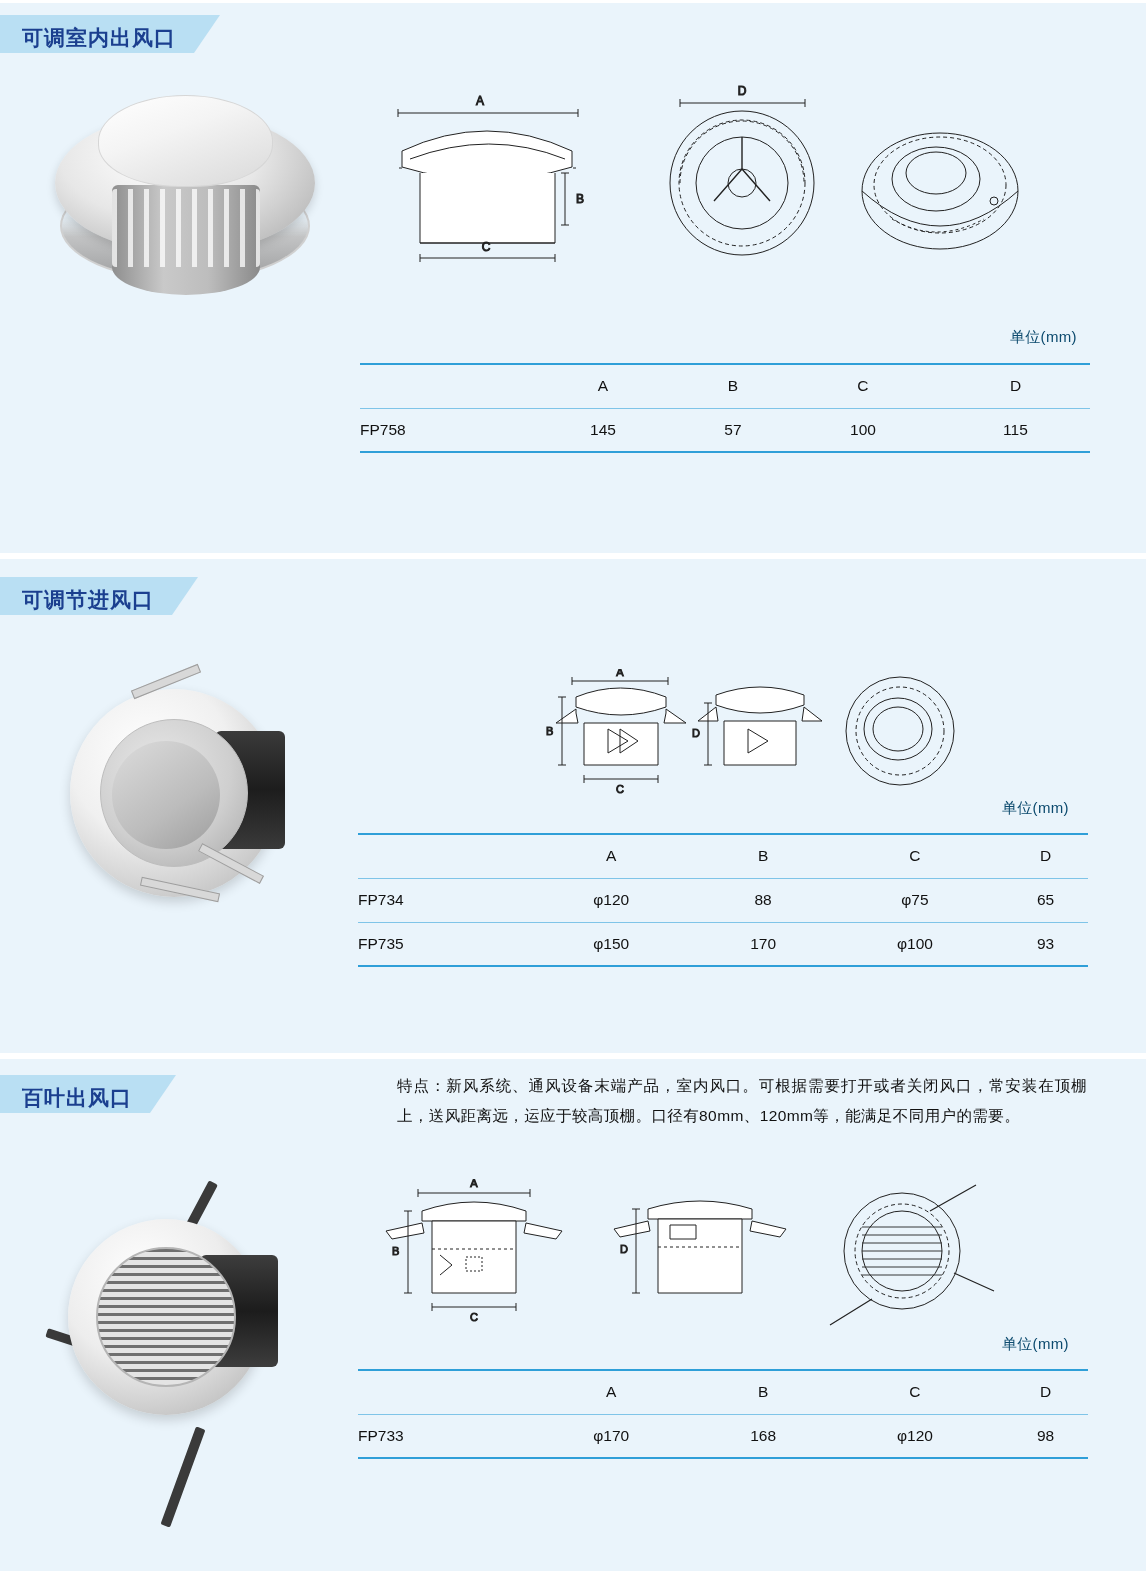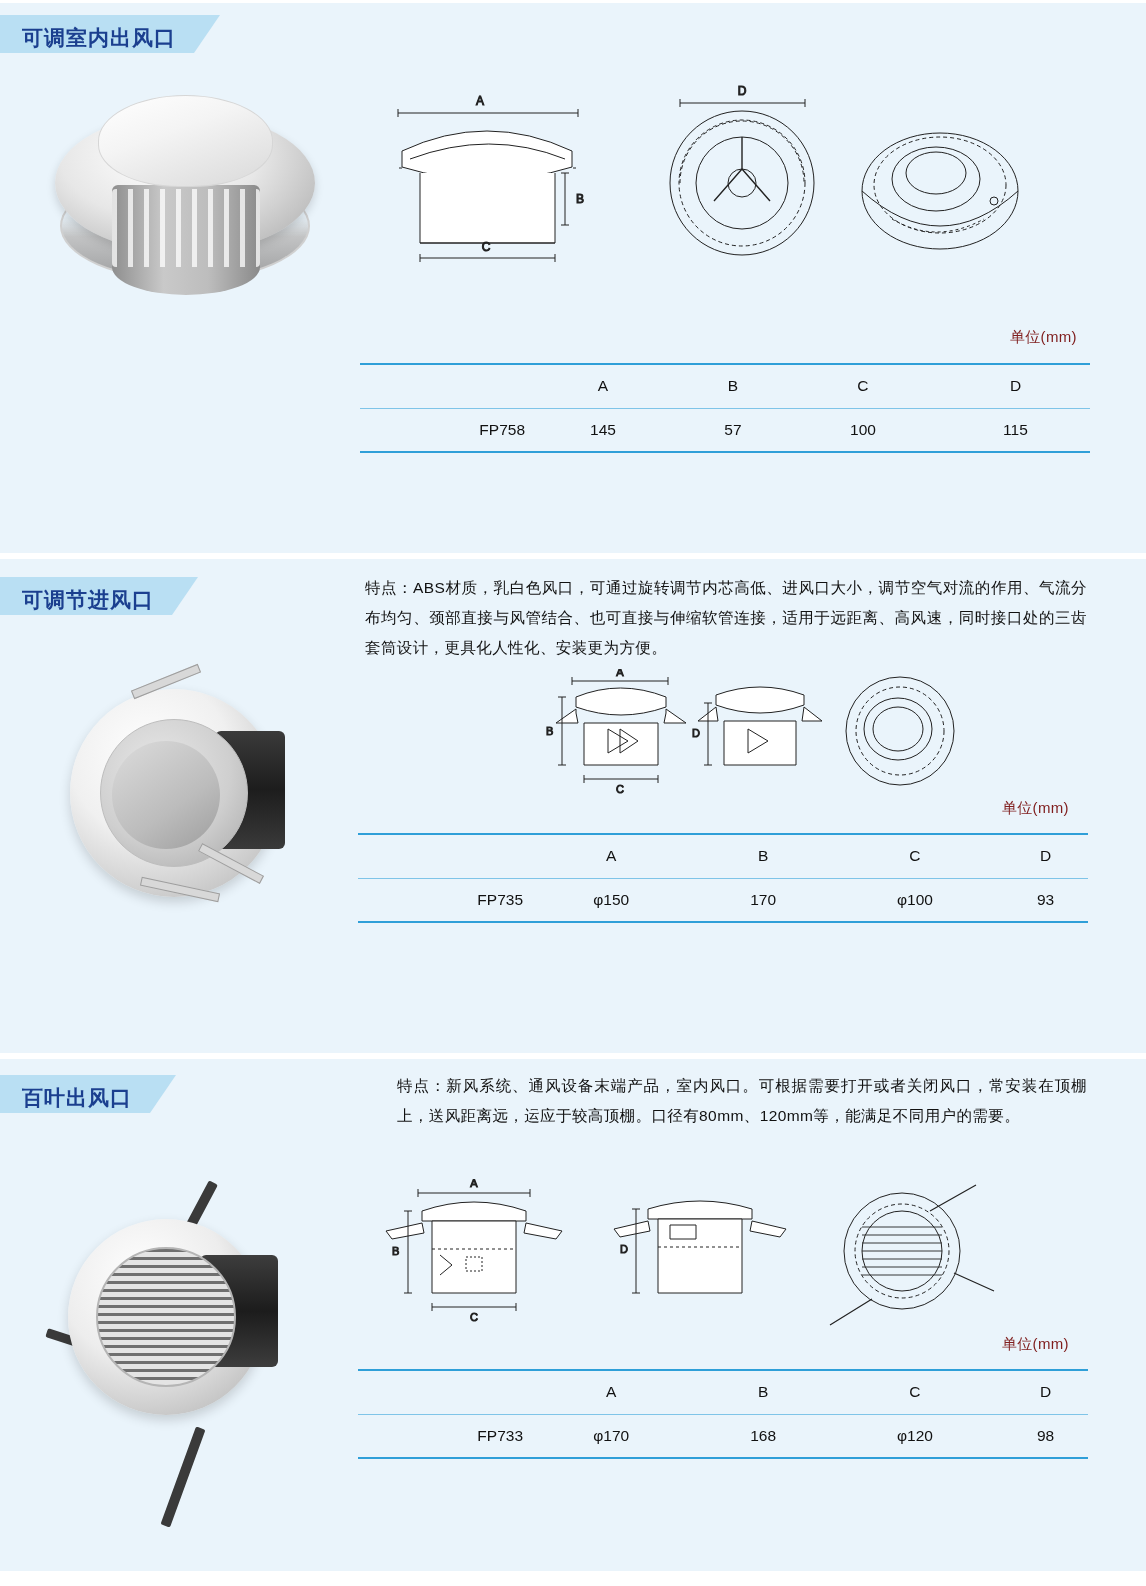--- a/index.html
+++ b/index.html
@@ -59,42 +59,42 @@
     line-height: 30px;
     color: #111;
     letter-spacing: 0.4px;
     text-align: justify;
   }
 
   
   .unit {
     position: absolute;
     font-size: 15px;
-    color: #7f1d1d;
+    color: #0c4a6e;
     letter-spacing: 0.3px;
   }
 
   
   .spec {
     position: absolute;
     border-collapse: collapse;
     font-size: 15.5px;
     color: #111;
     background: transparent;
   }
   .spec th, .spec td {
     text-align: center;
     font-weight: normal;
     padding: 0;
     height: 44px;
     border-bottom: 1px solid #7fc4e8;
   }
   .spec thead th { border-top: 2px solid #2f9fd8; border-bottom: 1px solid #7fc4e8; }
   .spec tbody tr:last-child td { border-bottom: 2px solid #2f9fd8; }
-  .spec .model { text-align: right; }
+  .spec .model { text-align: left; }
   .spec col.c0 { width: 165px; }
 
   
   .photo { position: absolute; }
 
   
   .p1-base {
     position: absolute; left: 55px; top: 110px;
     width: 260px; height: 140px;
     border-radius: 50%;
@@ -237,21 +237,20 @@
     </table>
   </div>
 
   <div class="section sec2">
 
     <div class="tag" style="top:18px;justify-content:center;">
       <span>可调节进风口</span>
       <span class="tail"></span>
     </div>
 
-    <div class="feature" style="left:365px; top:14px; width:722px;">特点：ABS材质，乳白色风口，可通过旋转调节内芯高低、进风口大小，调节空气对流的作用、气流分布均匀、颈部直接与风管结合、也可直接与伸缩软管连接，适用于远距离、高风速，同时接口处的三齿套筒设计，更具化人性化、安装更为方便。</div>
 
     <div class="photo">
       <div style="position:absolute;left:70px;top:130px;width:208px;height:208px;border-radius:50%;
                   background:radial-gradient(circle at 38% 32%, #ffffff 0%, #f0f0f0 42%, #c8c8c8 78%, #a5a5a5 100%);
                   box-shadow:0 5px 12px rgba(0,0,0,0.16);"></div>
       <div style="position:absolute;left:215px;top:172px;width:70px;height:118px;
                   background:linear-gradient(180deg,#3a3a3a 0%,#1d1d1d 50%,#3a3a3a 100%);border-radius:6px;"></div>
       <div style="position:absolute;left:100px;top:160px;width:148px;height:148px;border-radius:50%;
                   background:radial-gradient(circle at 40% 35%, #e8e8e8 0%, #cfcfcf 55%, #a8a8a8 100%);
                   border:1px solid #bdbdbd;"></div>
@@ -312,20 +311,27 @@
       <thead>
         <tr>
           <th></th>
           <th>A</th>
           <th>B</th>
           <th>C</th>
           <th>D</th>
         </tr>
       </thead>
       <tbody>
+        <tr>
+          <td class="model">FP734</td>
+          <td>φ120</td>
+          <td>88</td>
+          <td>φ75</td>
+          <td>65</td>
+        </tr>
         <tr>
           <td class="model">FP735</td>
           <td>φ150</td>
           <td>170</td>
           <td>φ100</td>
           <td>93</td>
         </tr>
       </tbody>
     </table>
   </div>

